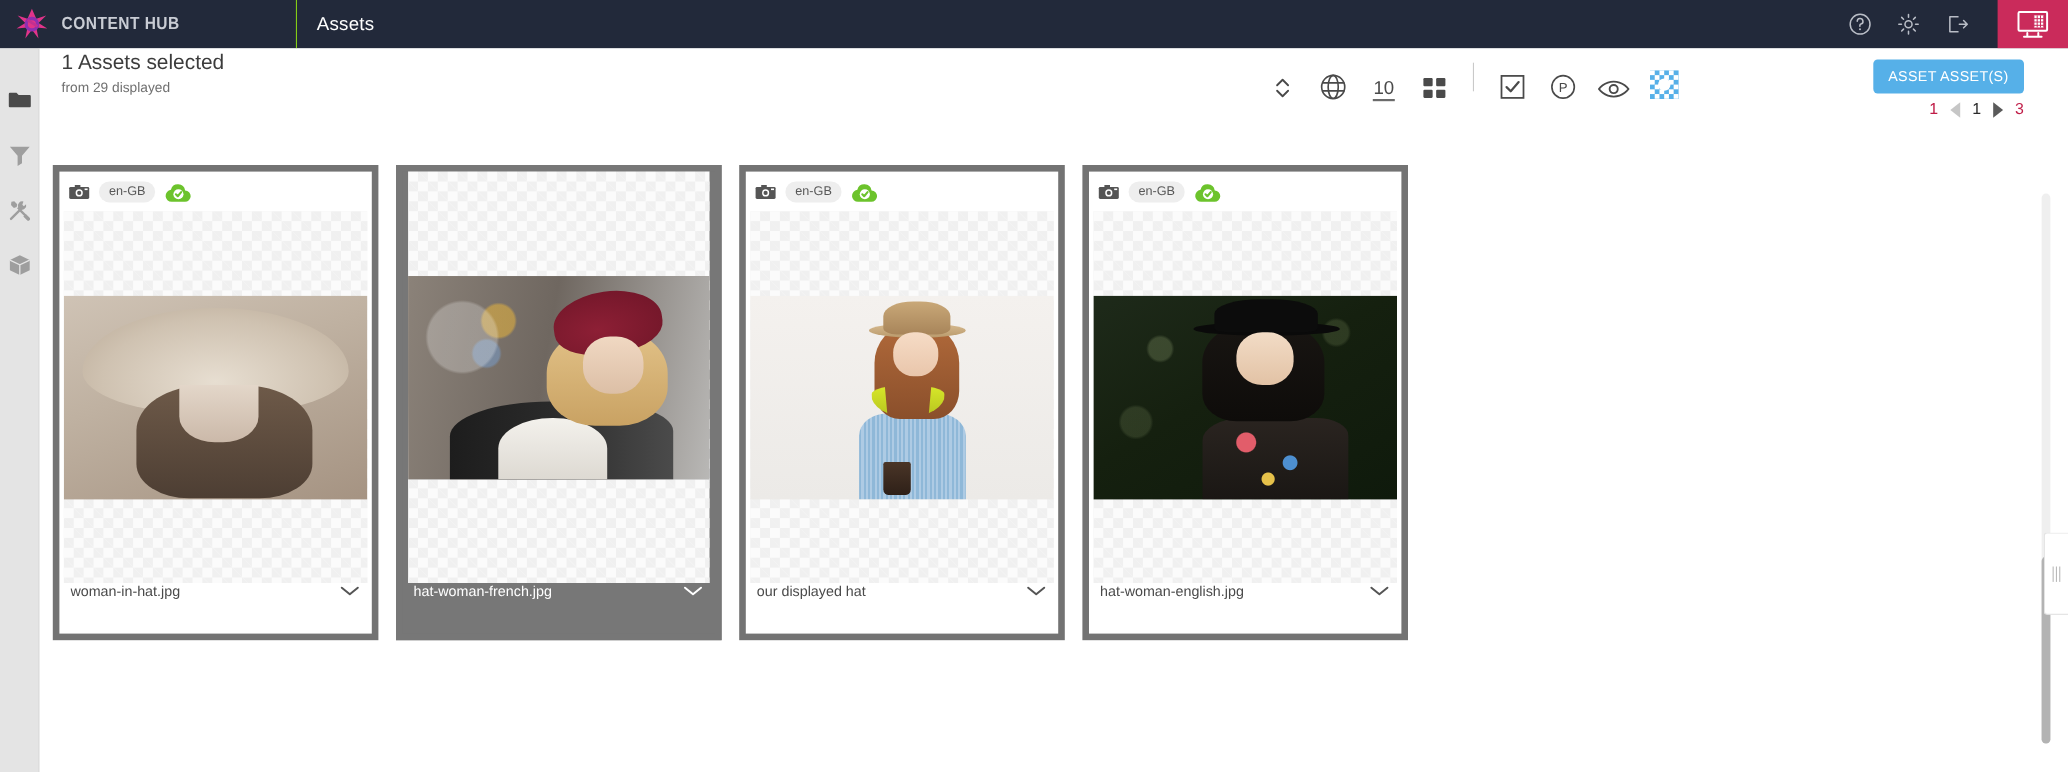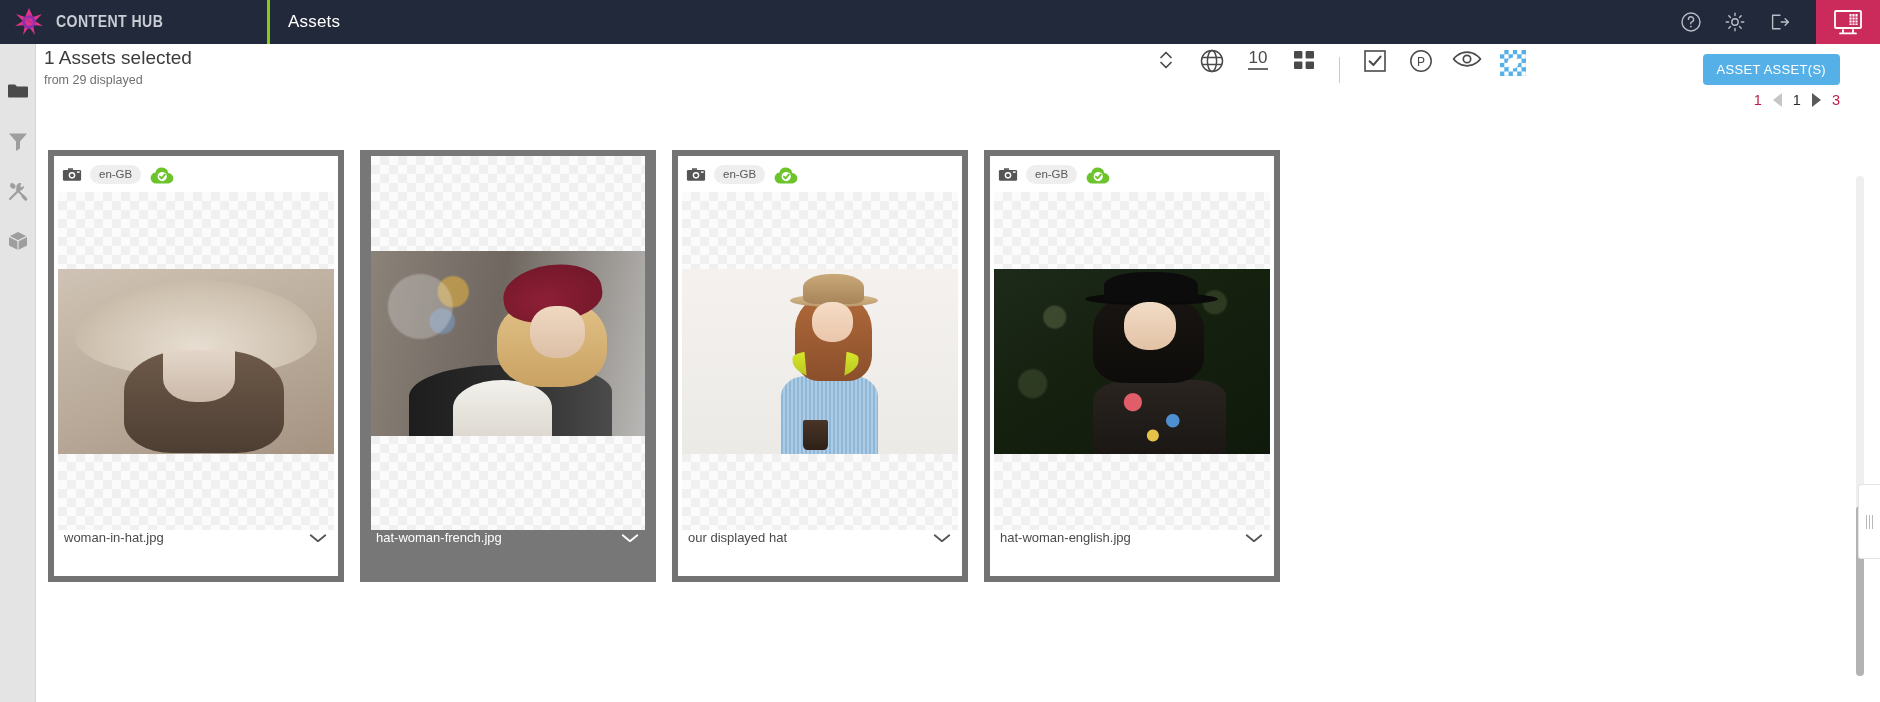--- a/index.html
+++ b/index.html
@@ -14,21 +14,21 @@
   .topbar {
     position: absolute; top: 0; left: 0;
     width: 1880px; height: 44px;
     background: #22293a;
     display: flex; align-items: center;
   }
   .brand {
     width: 270px; height: 44px;
     display: flex; align-items: center;
     padding-left: 12px;
-    border-right: 3px solid #84cc16;
+    border-right: 1px solid #84cc16;
   }
   .logo-mark { width: 34px; height: 34px; position: relative; flex: 0 0 34px; }
   .brand-text {
     margin-left: 10px;
     color: #c9ccd4;
     font-size: 16px;
     font-weight: bold;
     letter-spacing: 0.5px;
     font-family: "Liberation Sans Narrow", "Liberation Sans", sans-serif;
     transform: scaleX(0.88);
@@ -67,31 +67,31 @@
 
   
   .main {
     position: absolute; top: 44px; left: 36px;
     width: 1844px; height: 658px;
     background: #ffffff;
   }
 
   
   .hdr { position: relative; height: 54px; }
-  .hdr-left { position: absolute; left: 8px; top: 2px; }
+  .hdr-left { position: absolute; left: 20px; top: 2px; }
   .hdr-title { font-size: 19px; color: #3c3c3c; line-height: 24px; }
   .hdr-sub { font-size: 12.5px; color: #707070; margin-top: 3px; }
 
   .toolbar {
     position: absolute; right: 344px; top: 4px;
     display: flex; align-items: center; gap: 0px;
   }
   .tool {
     width: 46px; height: 44px;
-    display: flex; align-items: flex-start; justify-content: center;
+    display: flex; align-items: flex-end; justify-content: center;
     cursor: pointer;
   }
   .tool-ten {
     font-size: 17px; color: #4a4a4a;
     border-bottom: 2px solid #6b6b6b;
     line-height: 20px; padding: 0 1px;
   }
   .tool-div { width: 1px; height: 26px; background: #c9c9c9; margin: 0 12px; }
 
   .upload-btn {

